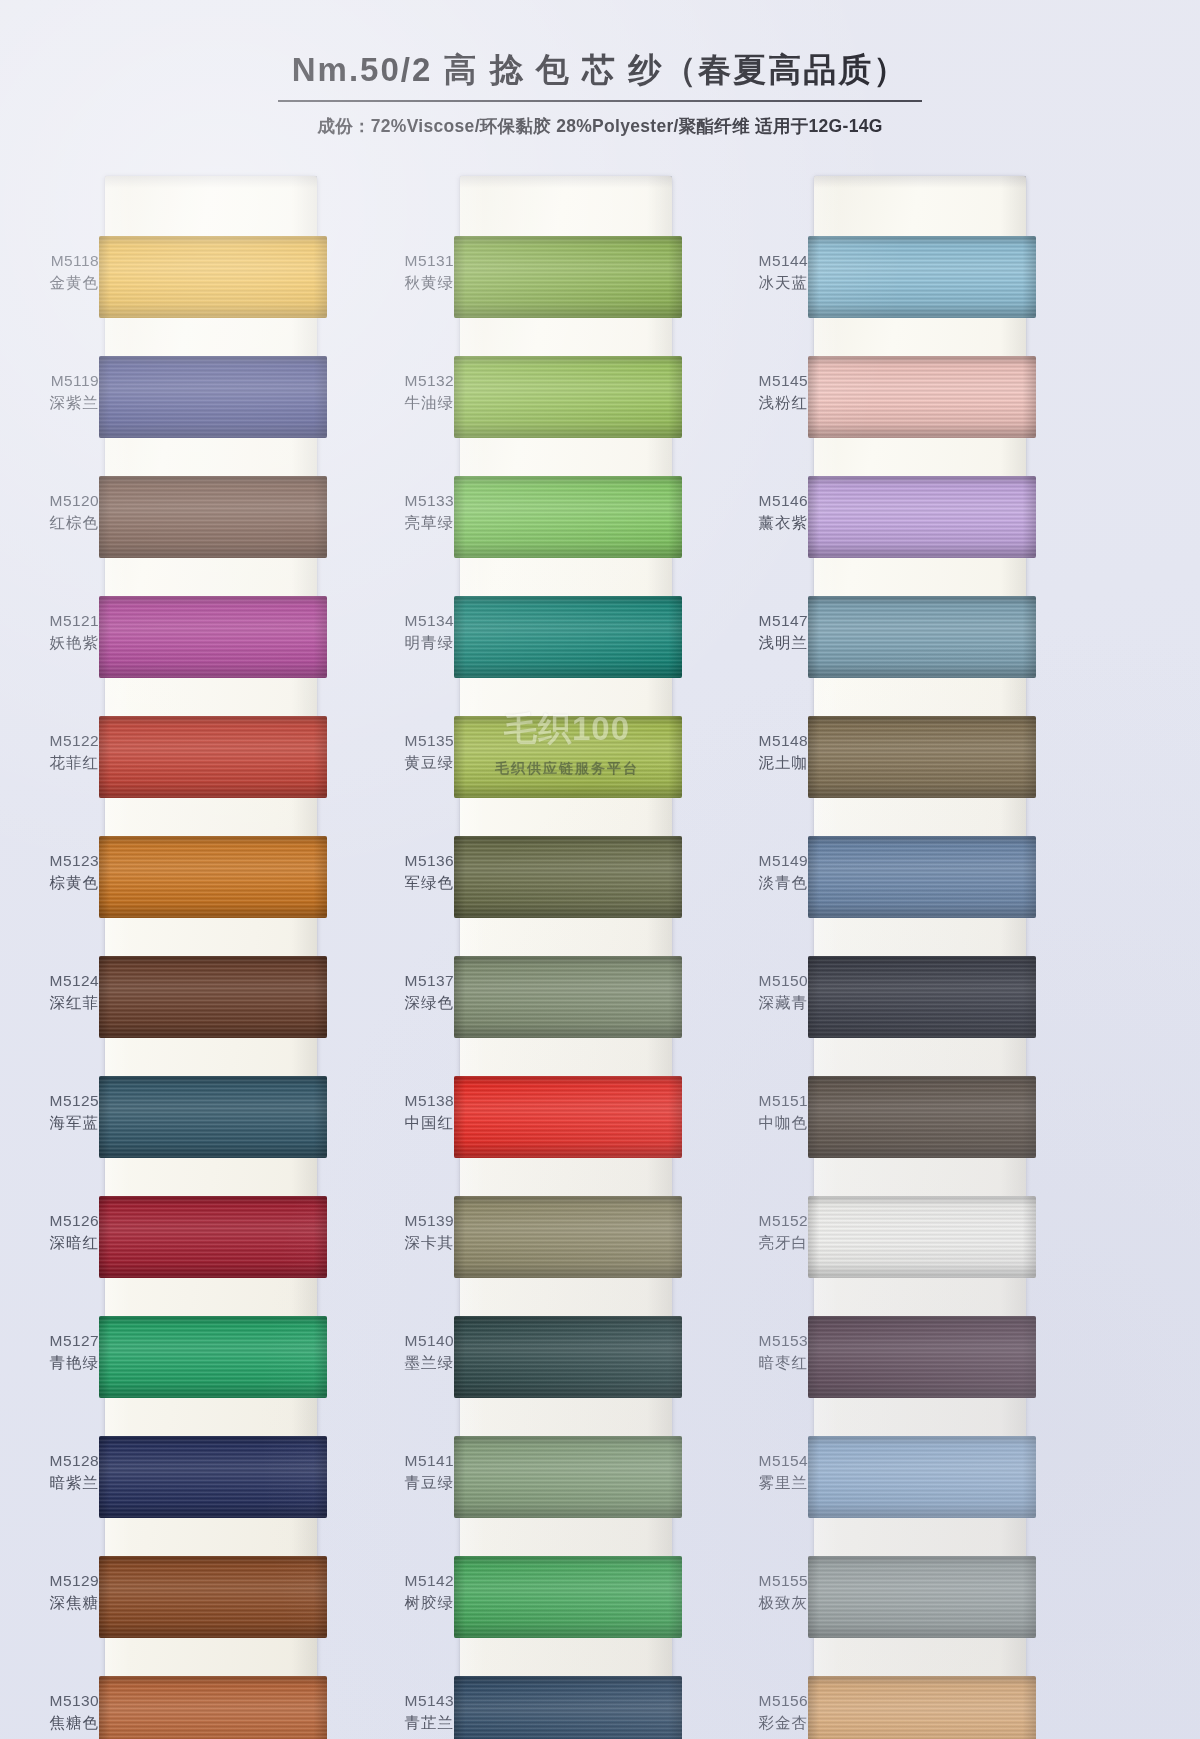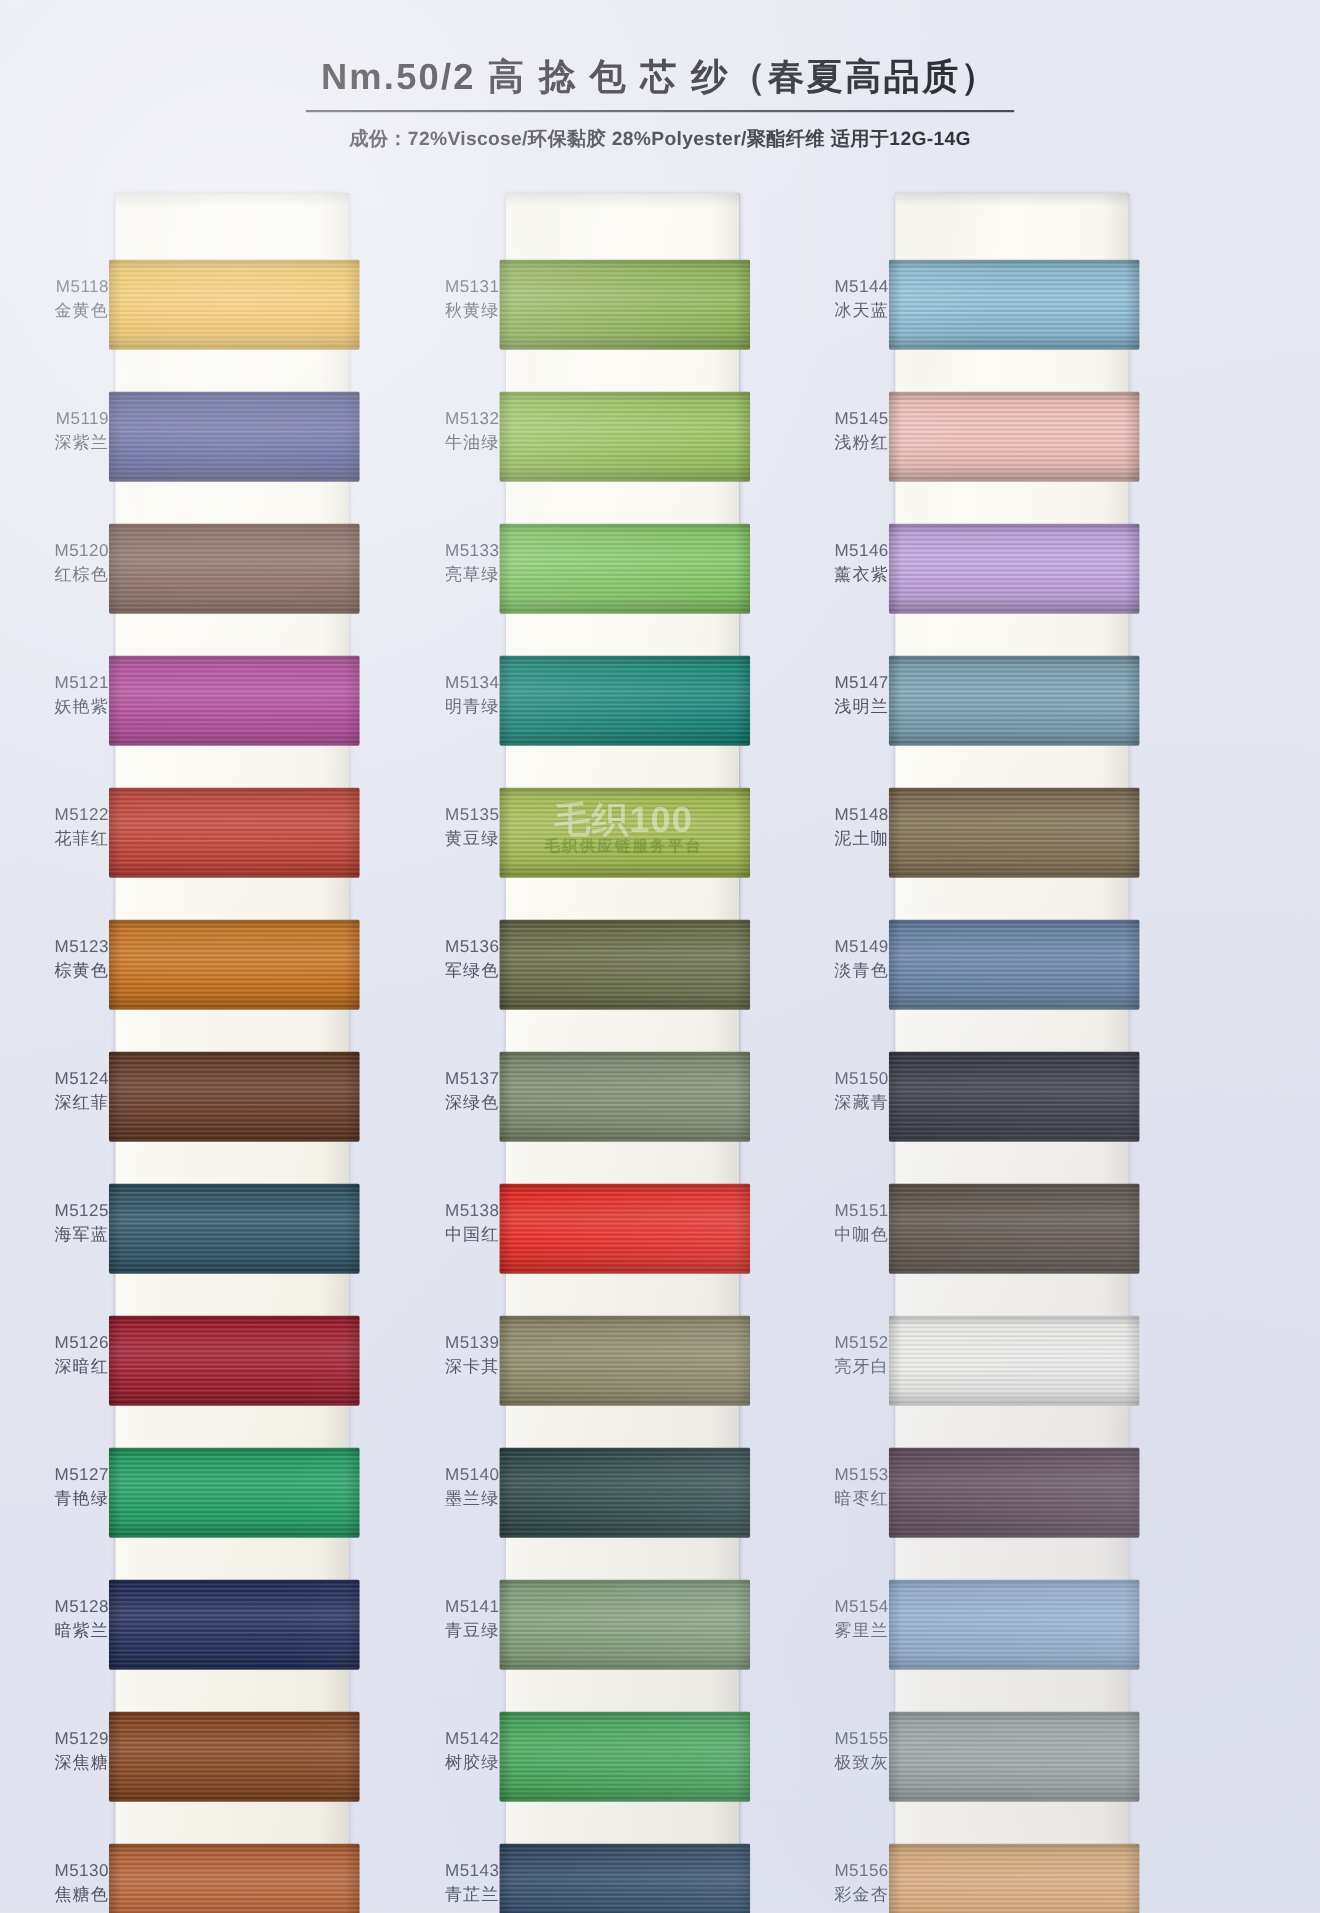--- a/index.html
+++ b/index.html
@@ -149,40 +149,40 @@
     position: absolute; inset: 0;
     background:
       linear-gradient(90deg, rgba(0,0,0,0.20) 0%, rgba(0,0,0,0.0) 5%,
                              rgba(0,0,0,0.0) 94%, rgba(0,0,0,0.18) 100%);
   }
 
   
   .watermark {
     position: absolute;
     left: 452px;
-    top: 728px;
+    top: 712px;
     width: 230px;
     text-align: center;
     opacity: 0.40;
     pointer-events: none;
     z-index: 5;
   }
   .wm-main {
     font-size: 33px;
     font-weight: 700;
     color: #ffffff;
     letter-spacing: 1px;
     text-shadow: 0 0 2px rgba(120,120,120,0.55);
     line-height: 1;
   }
   .wm-sub {
-    margin-top: 0;
+    margin-top: 15px;
     font-size: 14px;
     font-weight: 600;
-    color: #4d7c0f;
+    color: #0f172a;
     letter-spacing: 2px;
     text-shadow: 0 0 2px rgba(120,120,120,0.5);
   }
 
   
   .grain {
     position: absolute; inset: 0;
     pointer-events: none;
     background-image:
       radial-gradient(circle at 18% 12%, rgba(255,255,255,0.45), rgba(255,255,255,0) 38%),

